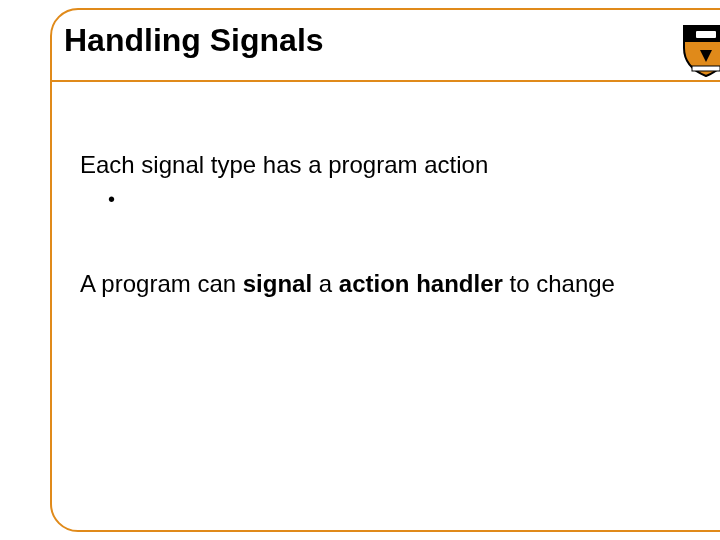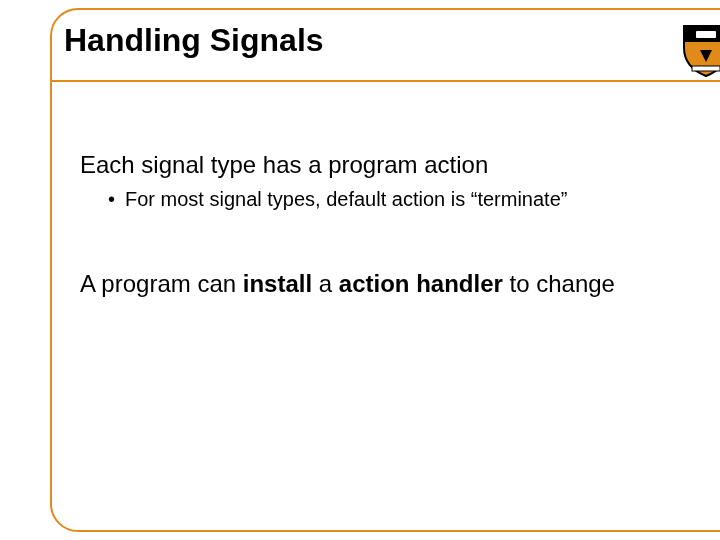--- a/index.html
+++ b/index.html
@@ -74,23 +74,22 @@
       <path d="M22 28 L34 28 L28 40 Z" fill="#000"></path>
       <rect x="14" y="44" width="28" height="5" fill="#fff" stroke="#000" stroke-width="1"></rect>
     </svg>
   </div>
 
   <div class="body">
     <div class="p1">Each signal type has a program action</div>
     <div class="sub">
       <div class="sub-row">
         <span class="dot">•</span>
-        <span class="sub-text">For most signal types, default action is “terminate”</span>
       </div>
     </div>
     <div class="gap"></div>
     <div class="p2">
-      <span>A program can </span><span class="bold">install</span><span> a </span><span class="bold">action handler</span><span> to change</span>
+      <span>A program can </span><span class="bold">signal</span><span> a </span><span class="bold">action handler</span><span> to change</span>
     </div>
   </div>
 
   <div class="pagenum">17</div>
 </div>
 
 </body></html>

